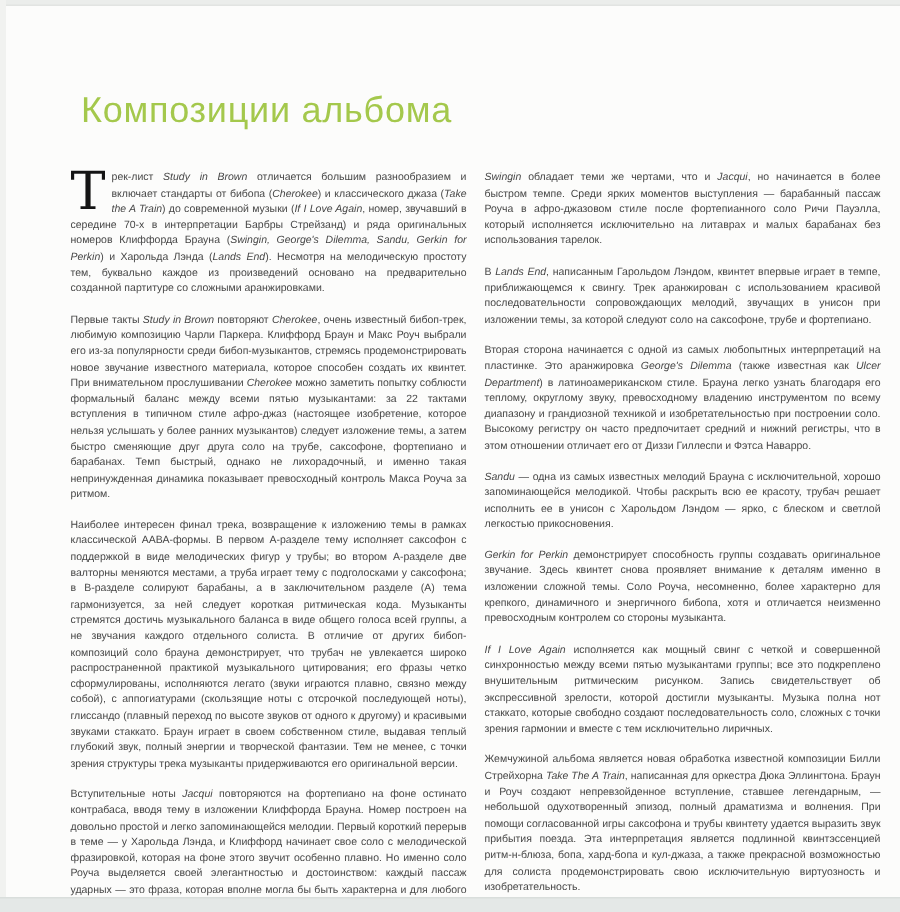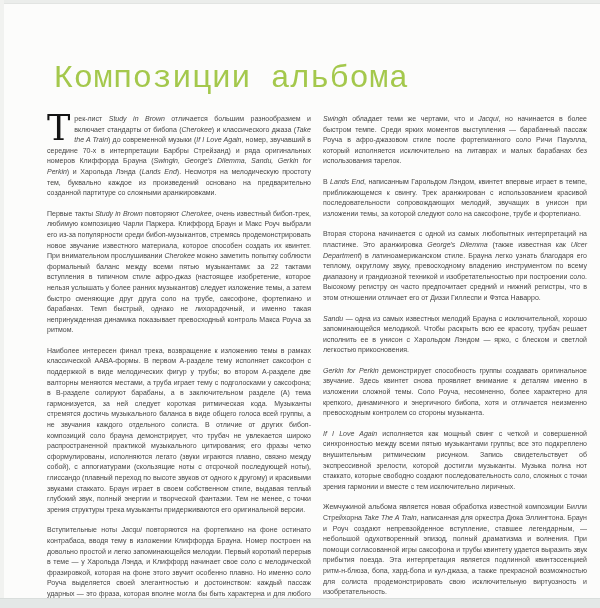--- a/index.html
+++ b/index.html
@@ -24,23 +24,23 @@
     background:#e4e8e7;border-top:1px solid #d9dedc;
   }
   .edge-left{
     position:absolute;left:0;top:0;width:4px;height:608px;
     background:#f1f2f0;
   }
   .page-title{
     position:absolute;
     left:54px;top:60px;
     margin:0;
-    font-family:Liberation Mono, monospace;
+    font-family:Liberation Sans, sans-serif;
     font-weight:400;
-    font-size:32px;
+    font-size:24px;
     letter-spacing:0.5px;
     white-space:nowrap;
   }
   .cols{
     position:absolute;
     left:47px;top:114px;
     width:540px;
     display:flex;
     gap:12px;
   }

